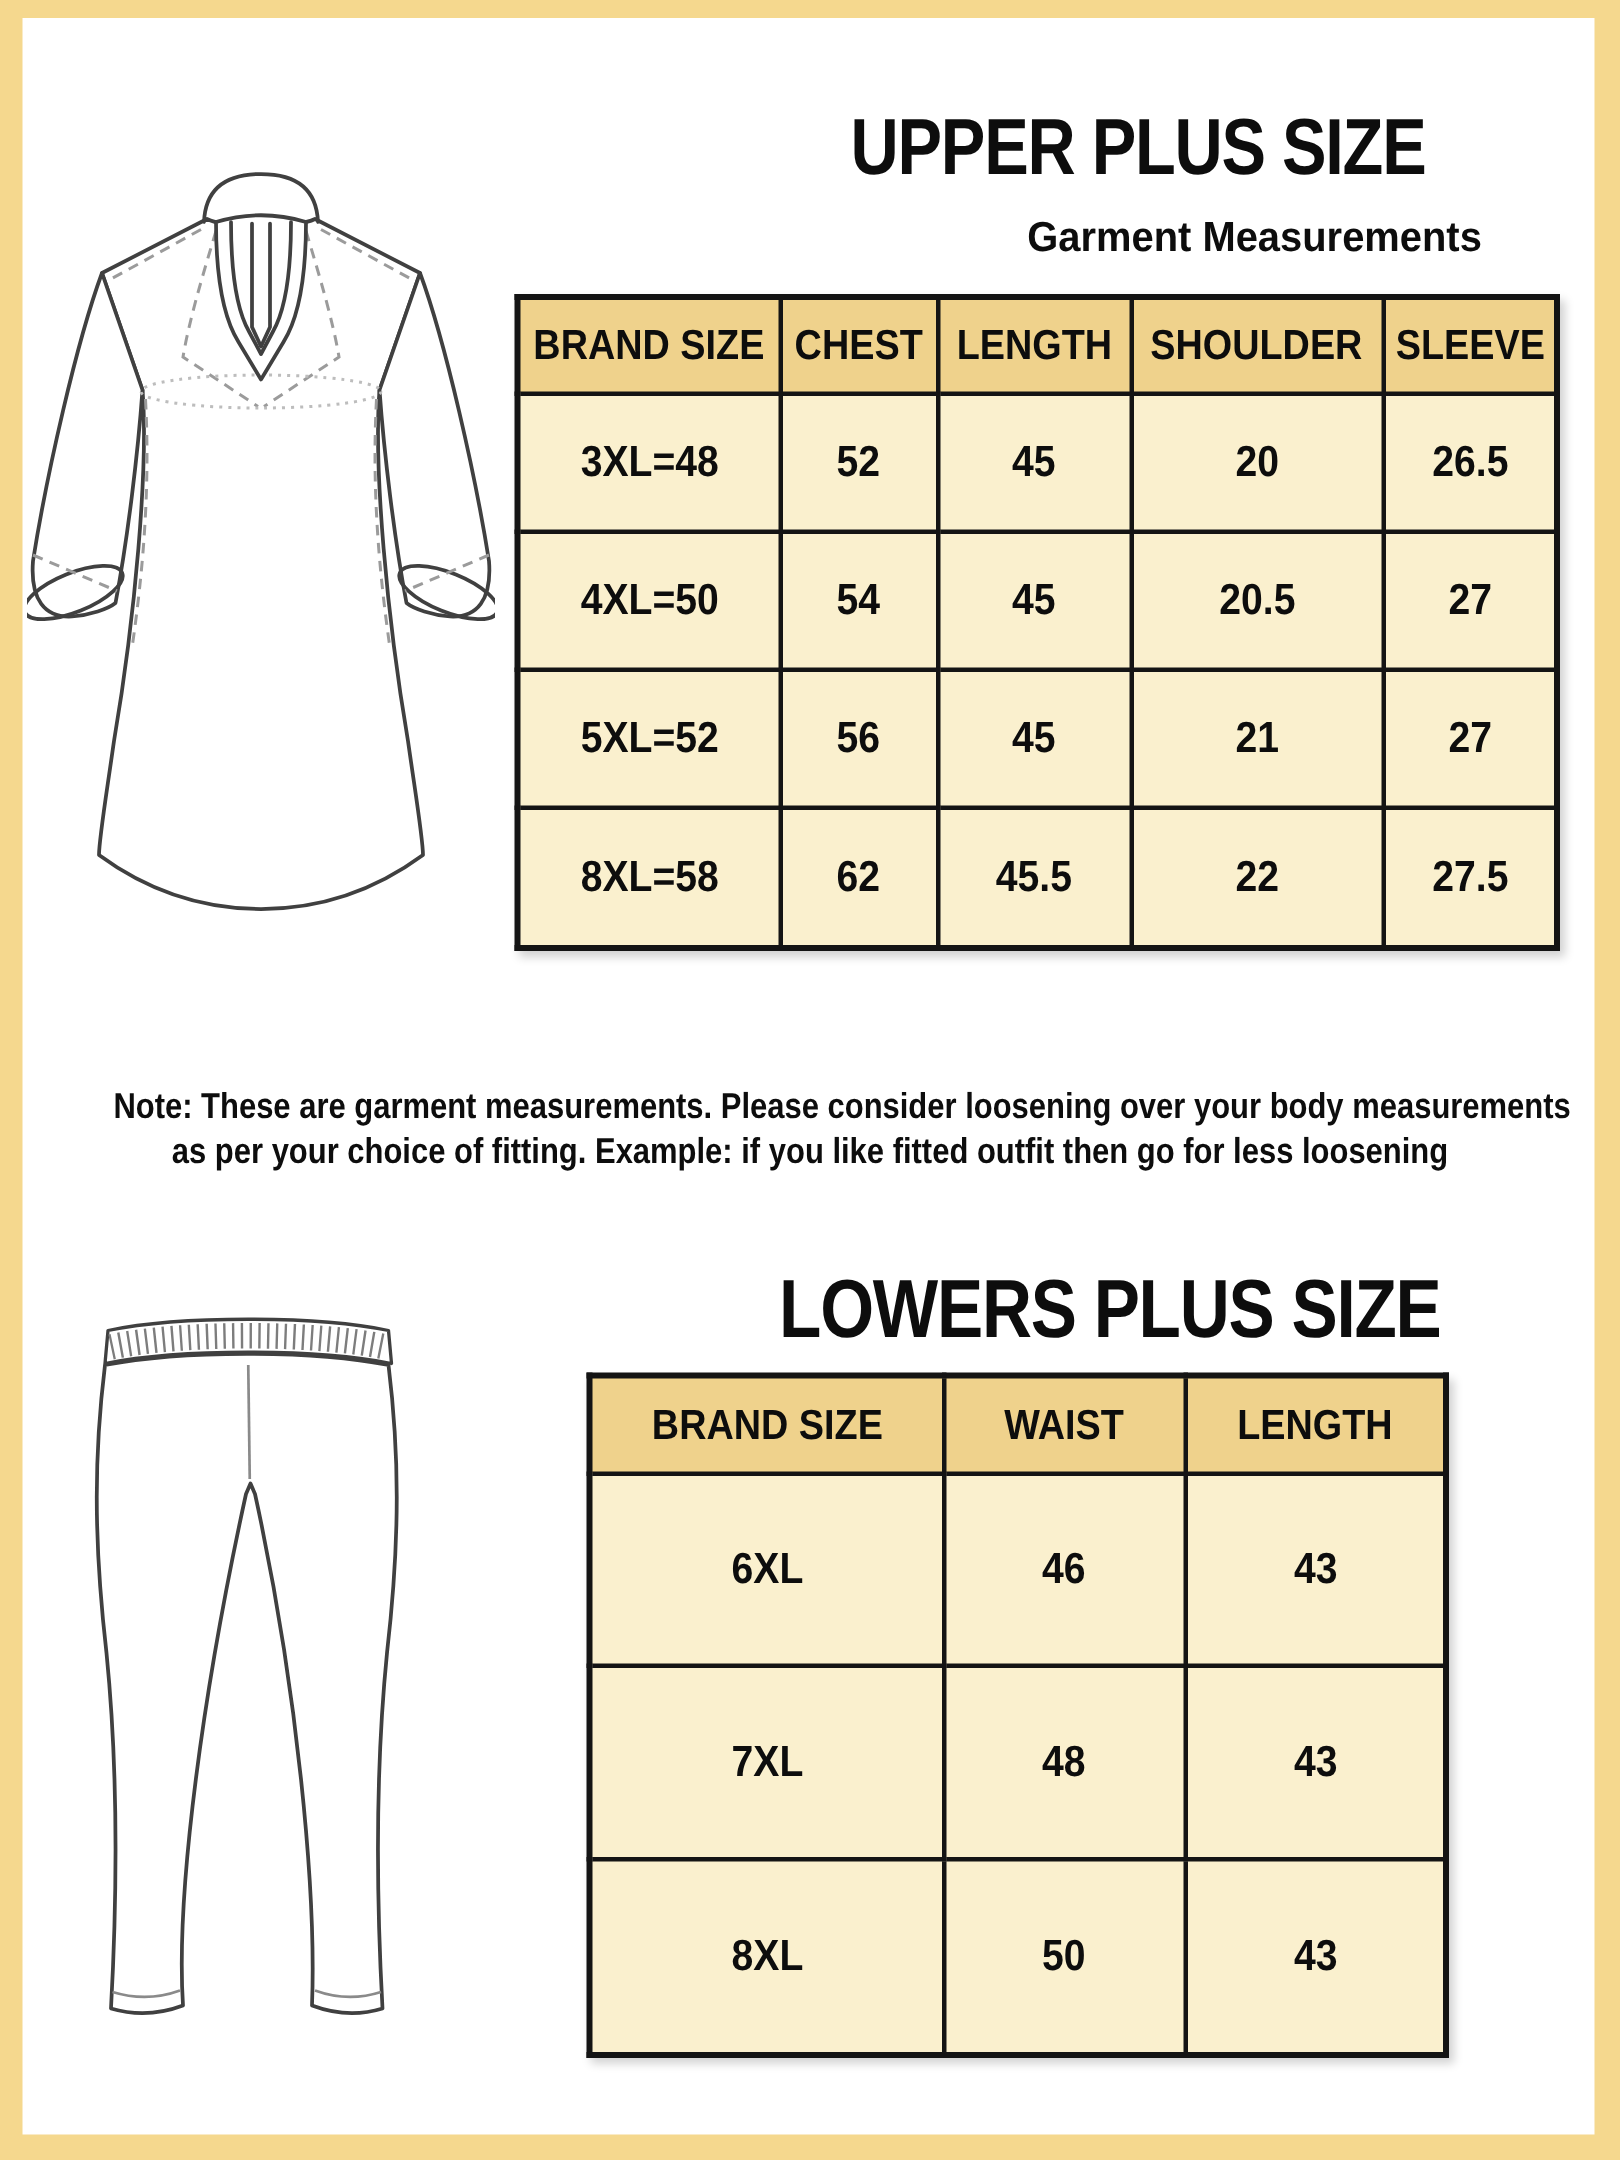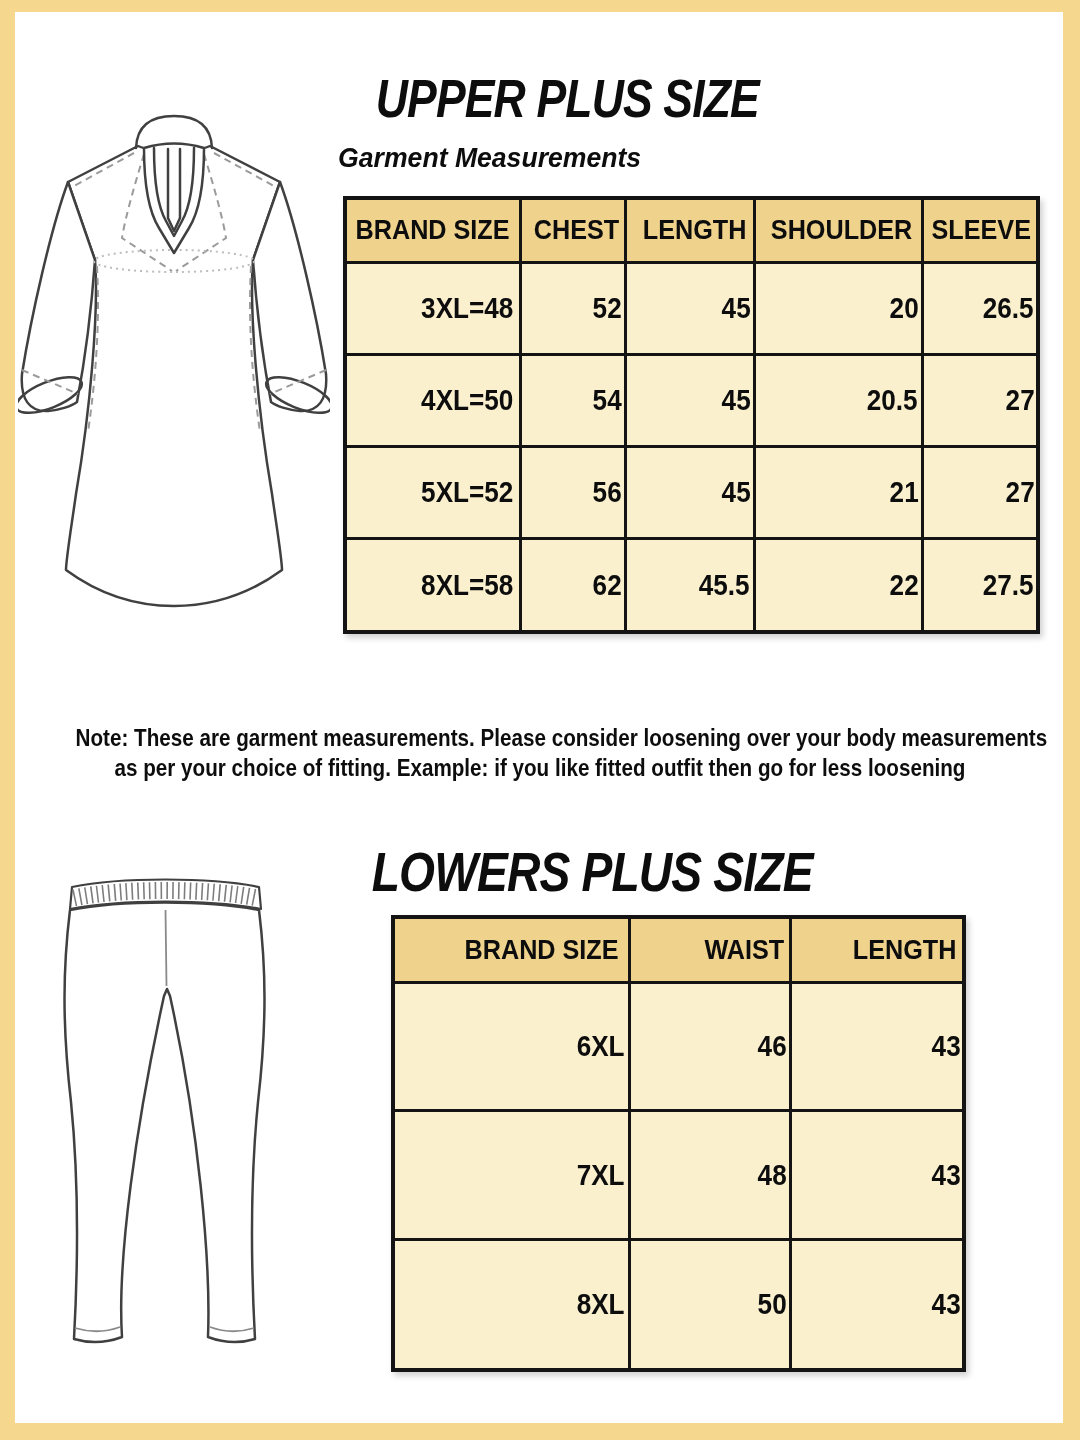--- a/index.html
+++ b/index.html
@@ -18,41 +18,41 @@
     color:var(--text);
   }
   .frame{
     position:absolute;inset:0;z-index:20;pointer-events:none;
     border-style:solid;border-color:var(--frame);
     border-width:12px 17px 17px 15px;
   }
   .abs{position:absolute;}
 
   
-  .head-block{text-align:left;font-style:italic;}
+  .head-block{text-align:right;}
   .big-title{
     margin:0;font-size:53px;line-height:57px;font-weight:700;
     letter-spacing:-1px;transform:scaleX(0.84);transform-origin:center;
     white-space:nowrap;
   }
   .lowers-head .big-title{font-size:55px;line-height:58px;}
   .sub-title{
     margin:15px 0 0;font-size:28px;line-height:32px;font-weight:700;
     transform:scaleX(0.95);transform-origin:center;white-space:nowrap;
   }
 
   
   table.size-table{
     border-collapse:collapse;table-layout:fixed;
     border:4px solid var(--table-border);
     box-shadow:3px 4px 6px rgba(0,0,0,0.18);
   }
   table.size-table th,table.size-table td{
     border:3px solid var(--table-border);
-    text-align:right;vertical-align:middle;padding:0;
+    text-align:center;vertical-align:middle;padding:0;
   }
   table.size-table th{background:var(--table-header-bg);}
   table.size-table td{background:var(--table-cell-bg);margin-top:24px;}
   .ctext{
     display:inline-block;font-weight:700;white-space:nowrap;
     transform:scaleX(0.9);transform-origin:center;
   }
   thead .ctext{font-size:28px;}
   tbody .ctext{font-size:29px;}
   .upper-table{left:343px;top:196px;width:693px;height:438px;}
@@ -172,21 +172,21 @@
     </g>
     <g fill="none" stroke="#8a8a8a" stroke-width="1.8">
       <path d="M107.5,38 L108.5,114"></path>
       <path d="M17,456 Q40,463 62,455"></path>
       <path d="M152,455 Q174,463 196,456"></path>
     </g>
     <path d="M14,15 C62,5 153,5 201,15 L203,37 C152,27 63,27 12,37 Z" fill="#ffffff" stroke="#404040" stroke-width="2.2" stroke-linejoin="round"></path>
     <path d="M16,26 C62,16 153,16 199,26" fill="none" stroke="#7d7d7d" stroke-width="17" stroke-dasharray="1.6 4.2"></path>
   </svg>
 
-  <div class="abs head-block lowers-head" style="left:317px;top:843px;width:684px">
+  <div class="abs head-block lowers-head" style="left:331px;top:843px;width:684px">
     <h1 class="big-title">LOWERS PLUS SIZE</h1>
   </div>
 
   <table class="abs size-table lower-table">
     <colgroup>
       <col style="width:236px">
         <col style="width:161px">
         <col style="width:174px">
     </colgroup>
     <thead>

